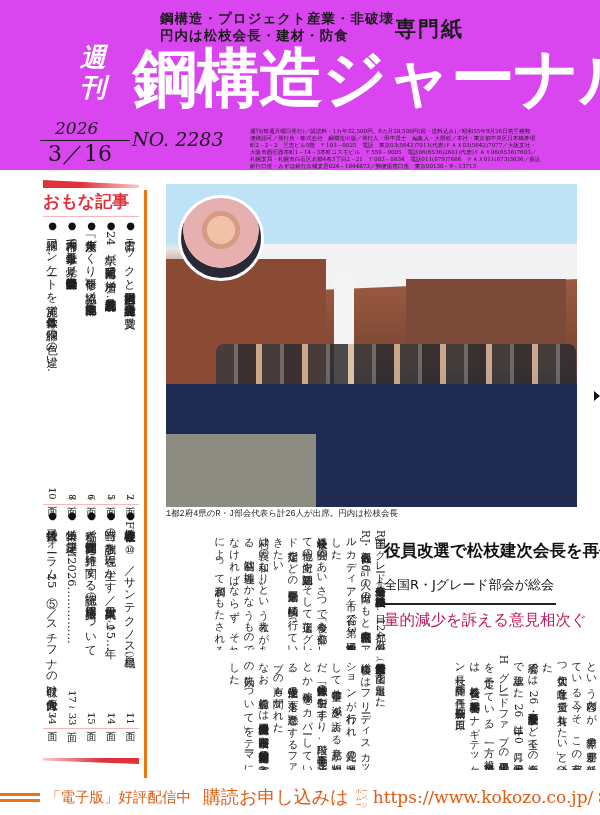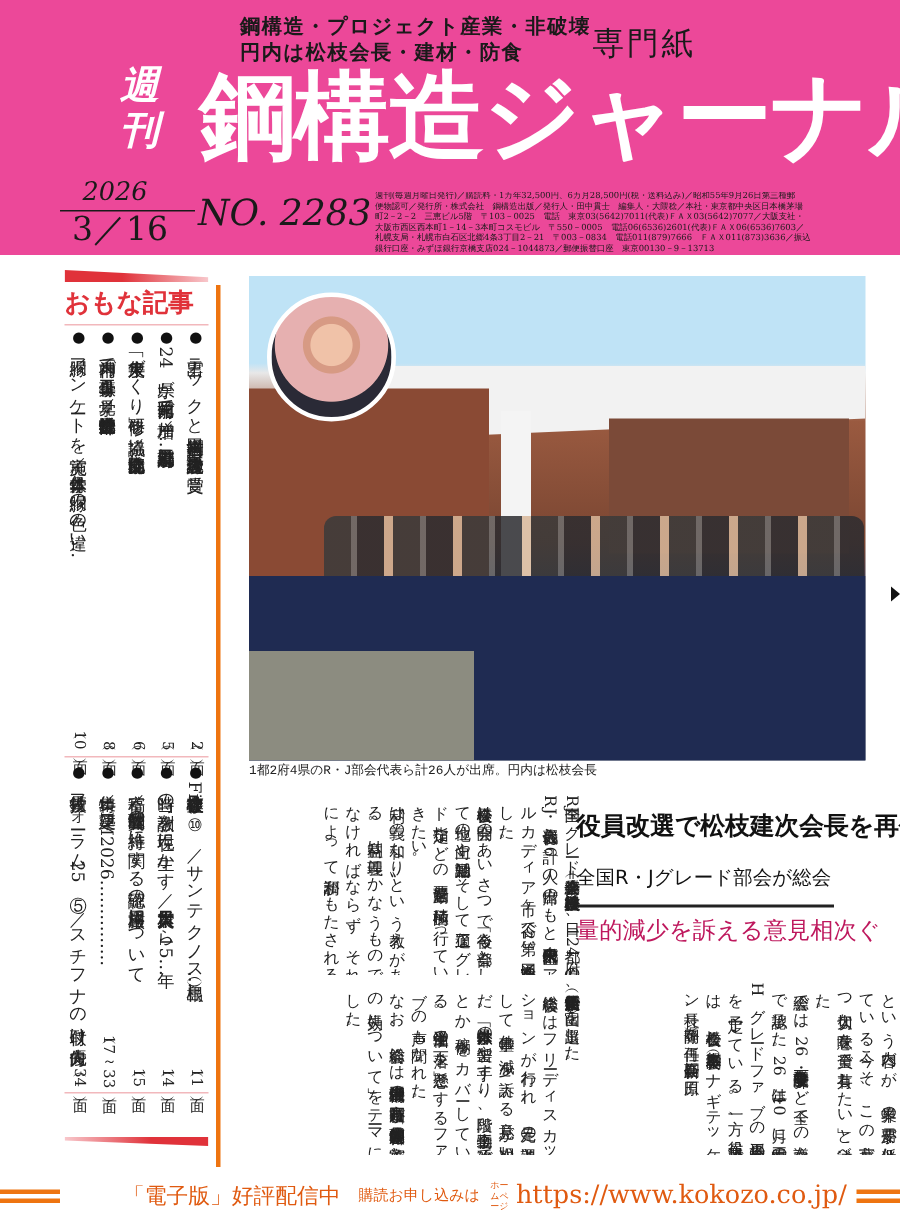--- a/index.html
+++ b/index.html
@@ -2,30 +2,30 @@
 <html><head>
   <meta charset="utf-8">
   <style>
     * { box-sizing: border-box; margin: 0; padding: 0; }
     html, body { width: 600px; height: 815px; overflow: hidden; background: #ffffff; }
     body { position: relative; font-family: "DejaVu Serif", serif; color: #222; }
 
     
     .masthead {
       position: absolute; left: 0; top: 0; width: 600px; height: 170px;
-      background: #ec4899;
+      background: #d946ef;
     }
     .tagline {
       position: absolute; left: 160px; top: 10px;
       font-family: "DejaVu Sans", sans-serif; font-weight: bold;
       font-size: 13.5px; line-height: 17px; color: #1a1a1a; letter-spacing: 1px;
     }
     .senmonshi {
       position: absolute; left: 395px; top: 15px;
-      font-family: "DejaVu Sans", sans-serif; font-weight: normal;
+      font-family: "DejaVu Sans", sans-serif; font-weight: bold;
       font-size: 21px; color: #1a1a1a; letter-spacing: 2px;
     }
     .weekly {
       position: absolute; left: 78px; top: 42px; width: 30px;
       font-family: "DejaVu Sans", sans-serif; font-weight: bold; font-style: italic;
       font-size: 26px; line-height: 30px; color: #ffffff; text-align: center;
     }
     .logo {
       position: absolute; left: 133px; top: 38px;
       font-family: "DejaVu Sans", sans-serif; font-weight: bold;
@@ -41,21 +41,21 @@
       position: absolute; left: 40px; top: 140px; width: 90px; height: 1px; background: #1a1a1a;
     }
     .issue-date {
       position: absolute; left: 48px; top: 142px;
       font-family: "DejaVu Serif", serif; 
       font-size: 22px; line-height: 24px; color: #1a1a1a;
     }
     .issue-no {
       position: absolute; left: 132px; top: 128px;
       font-family: "DejaVu Serif", serif; font-style: italic;
-      font-size: 24px; color: #1a1a1a;
+      font-size: 19px; color: #1a1a1a;
     }
     .pubinfo {
       position: absolute; left: 250px; top: 128px; width: 345px;
       font-family: "DejaVu Serif", serif; font-size: 5.6px; line-height: 7px;
       color: #1a1a1a; white-space: nowrap; overflow: hidden;
     }
 
     
     .sidebar {
       position: absolute; left: 38px; top: 180px; width: 102px; height: 580px;
@@ -175,24 +175,24 @@
     .footer {
       position: absolute; left: 0; top: 783px; width: 600px; height: 28px;
       display: flex; align-items: center;
     }
     .footer-bars {
       display: flex; flex-direction: column; gap: 3px; width: 40px; margin-right: 6px;
     }
     .footer-bars.right { margin-left: 6px; margin-right: 0; flex: 1; }
     .footer-bars span { display: block; height: 3px; background: #ee7410; }
     .footer-promo {
-      font-family: "DejaVu Sans", sans-serif; font-size: 14.5px; color: #e05a10; white-space: nowrap; margin-left: 36px;
+      font-family: "DejaVu Sans", sans-serif; font-size: 14.5px; color: #e05a10; white-space: nowrap;
     }
     .footer-subscribe {
-      margin-left: 12px; font-family: "DejaVu Sans", sans-serif; font-size: 10px; color: #e05a10; white-space: nowrap; text-align: right;
+      margin-left: 12px; font-family: "DejaVu Sans", sans-serif; font-size: 18px; color: #e05a10; white-space: nowrap; text-align: right;
     }
     .footer-hp {
       margin-left: 5px; font-family: "DejaVu Sans", sans-serif; font-size: 6px; line-height: 7px; color: #e05a10;
       width: 16px; text-align: center;
     }
     .footer-url {
       margin-left: 3px; font-family: "DejaVu Serif", serif; font-size: 17px; color: #e05a10; white-space: nowrap;
     }
   </style>
 </head>

